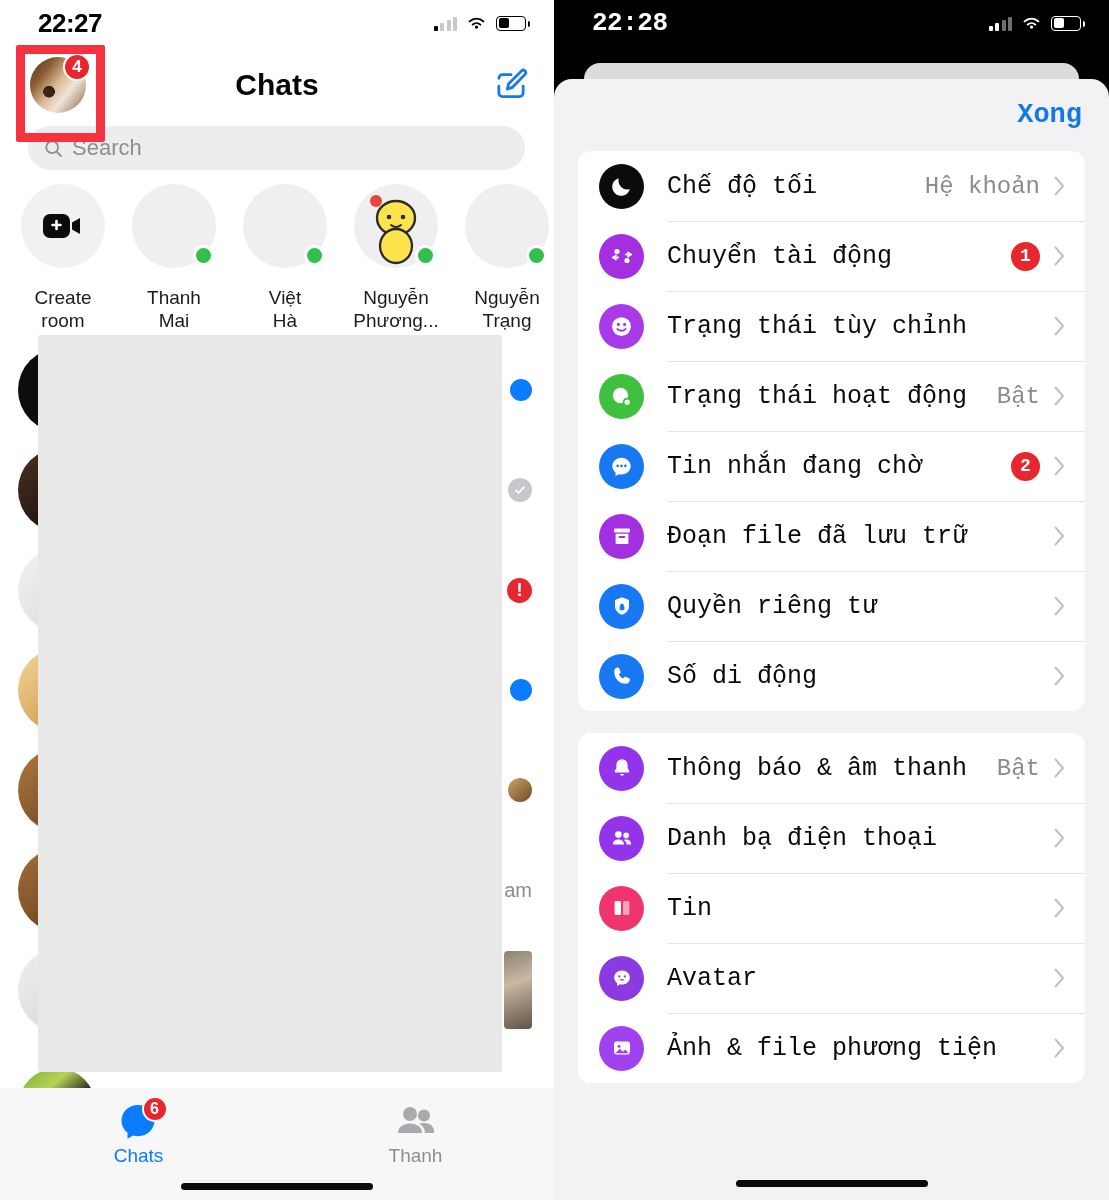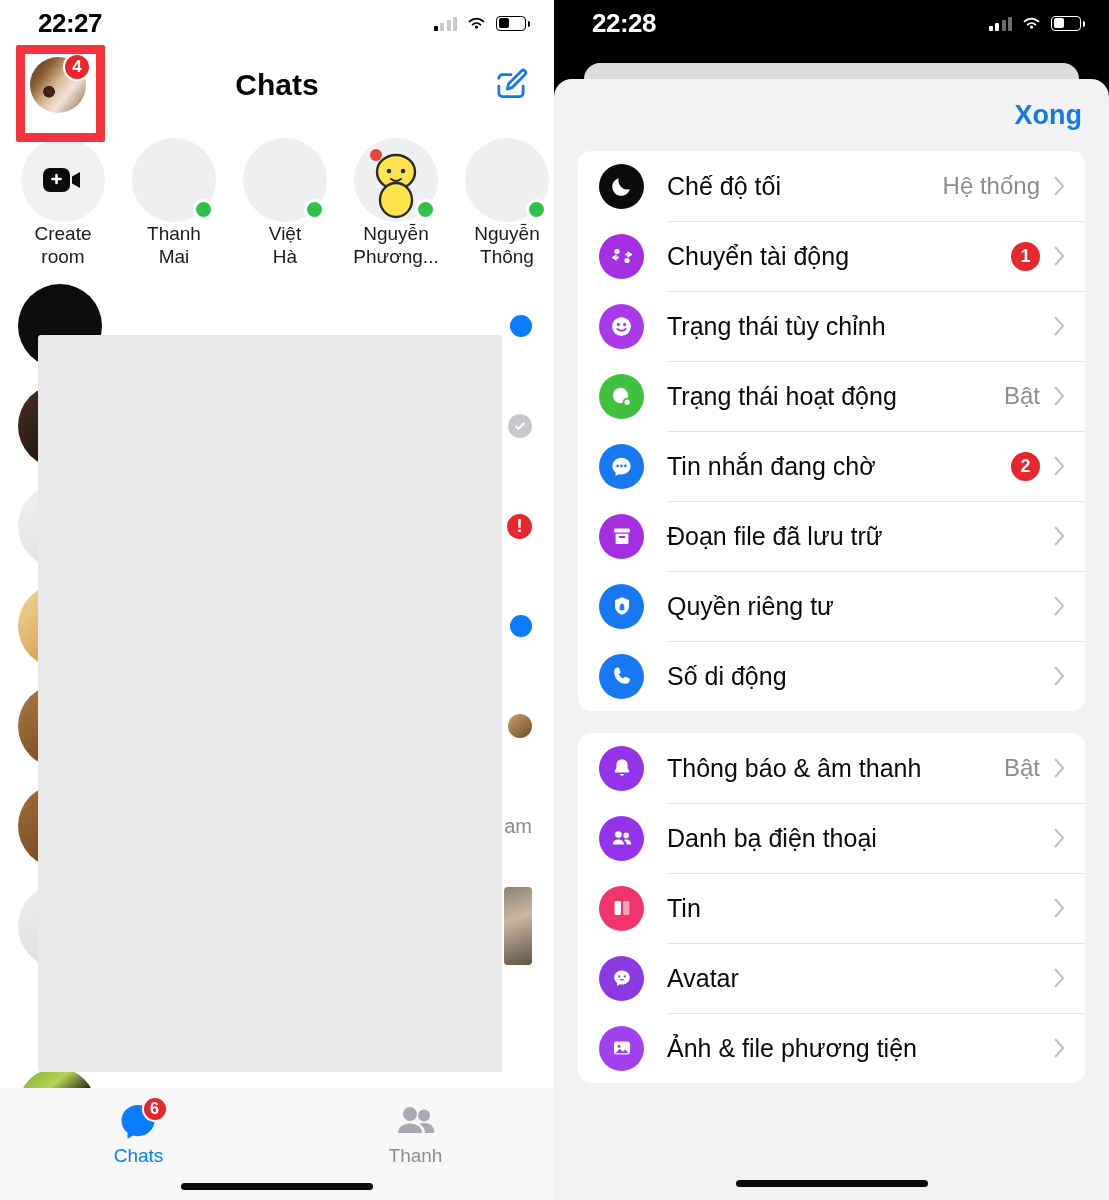--- a/index.html
+++ b/index.html
@@ -108,21 +108,21 @@
   .story .ava {
     width: 84px; height: 84px; border-radius: 50%; overflow: hidden;
     background: #efeff1;
   }
   .story .dot {
     position: absolute; right: 2px; bottom: 2px;
     width: 21px; height: 21px; border-radius: 50%;
     background: #31c04c; border: 3px solid #fff;
   }
   .story .name {
-    margin-top: 0; font-size: 19px; line-height: 23px; color: #1c1c1e;
+    margin-top: 18px; font-size: 19px; line-height: 23px; color: #1c1c1e;
   }
   .createroom-ico {
     width: 84px; height: 84px; border-radius: 50%;
     background: #f1f1f3; display:flex; align-items:center; justify-content:center;
   }
 
   .ava-thanh {
     background:
       radial-gradient(ellipse at 50% 18%, #2b2b2b 0 26%, rgba(0,0,0,0) 27%),
       linear-gradient(180deg,#d8d4cc 0%,#efece6 40%,#cfcac0 100%);
@@ -196,21 +196,21 @@
     border: 2.5px solid #f7f7f7;
   }
   .homebar {
     position: absolute; left: 50%; transform: translateX(-50%);
     bottom: 10px; width: 192px; height: 7px; border-radius: 4px; background: #0b0b0b;
   }
 
   
   #right-panel {
     position: relative; width: 555px; height: 1200px;
-    background: #000000; overflow: hidden;
+    background: #000000; overflow: hidden; font-family: Liberation Mono, monospace;
   }
   #right-panel .statusbar .clock { color: #fff; }
   #right-panel .bars i { background: #6e6e6e; }
   #right-panel .bars i.on { background: #fff; }
   #right-panel .battery { border-color:#fff; }
   #right-panel .battery::after { background:#fff; }
   #right-panel .battery .fill { background:#fff; }
 
   #sheet-back {
     position: absolute; left: 30px; right: 30px; top: 63px; height: 90px;
@@ -294,20 +294,27 @@
         <div class="badge">4</div>
       </div>
       <div class="nav-title">Chats</div>
       <svg class="nav-compose" viewBox="0 0 28 28">
         <path d="M4 8.5a3 3 0 013-3h7" stroke="#1778f2" stroke-width="2.3" fill="none" stroke-linecap="round"></path>
         <path d="M24 15v5.5a3 3 0 01-3 3H7a3 3 0 01-3-3V15" stroke="#1778f2" stroke-width="2.3" fill="none" stroke-linecap="round"></path>
         <path d="M11 17.4l1-4.4L22.6 2.4a2 2 0 012.9 2.9L15 16z" stroke="#1778f2" stroke-width="2.3" fill="none" stroke-linejoin="round"></path>
       </svg>
     </div>
 
+    <div class="searchbar">
+      <svg class="sicon" viewBox="0 0 20 20">
+        <circle cx="8.6" cy="8.6" r="6.2" stroke="#8d8d92" stroke-width="1.9" fill="none"></circle>
+        <path d="M13.3 13.3L18 18" stroke="#8d8d92" stroke-width="1.9" stroke-linecap="round"></path>
+      </svg>
+      <span class="stext">Search</span>
+    </div>
 
     <div class="stories">
 
       <div class="story">
         <div class="ava-wrap">
           <div class="createroom-ico">
             <svg viewBox="0 0 40 28" width="40" height="28">
               <rect x="0" y="2" width="27" height="24" rx="7" fill="#0b0b0b"></rect>
               <path d="M13.5 9v8M9.5 13h8" stroke="#fff" stroke-width="2.6" stroke-linecap="round"></path>
               <path d="M29 10.5l8-4.5v16l-8-4.5z" fill="#0b0b0b"></path>
@@ -362,21 +369,21 @@
         </div>
       </div>
 
       <div class="story">
         <div class="ava-wrap">
           <div class="ava ava-ngan"></div>
           <div class="dot"></div>
         </div>
         <div class="name">
           <div>Nguyễn</div>
-          <div>Thông</div>
+          <div>Trạng</div>
         </div>
       </div>
     </div>
 
     <div id="chatlist">
       <div class="chatrow">
         <div class="cava" style="background:#0d0d0d"></div>
         <div class="cmeta">
             <div class="unread-dot"></div>
           </div>
@@ -489,21 +496,21 @@
       <div class="group">
 
         <div class="srow">
           <div class="ico" style="background:#0b0b0b">
             <svg viewBox="0 0 24 24" width="25" height="25">
                 <path d="M20 14.6A8.6 8.6 0 019.4 4 8.6 8.6 0 1020 14.6z" fill="#fff"></path>
               </svg>
           </div>
           <div class="label">Chế độ tối</div>
           <div class="right">
-            <span class="value">Hệ thống</span>
+            <span class="value">Hệ khoản</span>
             <svg class="chev" viewBox="0 0 11 20">
                 <path d="M1.5 1.5L9 10l-7.5 8.5" stroke="#c0c0c5" stroke-width="2" fill="none" stroke-linecap="round" stroke-linejoin="round"></path>
               </svg>
           </div>
         </div>
 
         <div class="srow">
           <div class="ico" style="background:#a32fe0">
             <svg viewBox="0 0 24 24" width="24" height="24">
               <circle cx="7" cy="7.5" r="2.6" fill="#fff"></circle>

